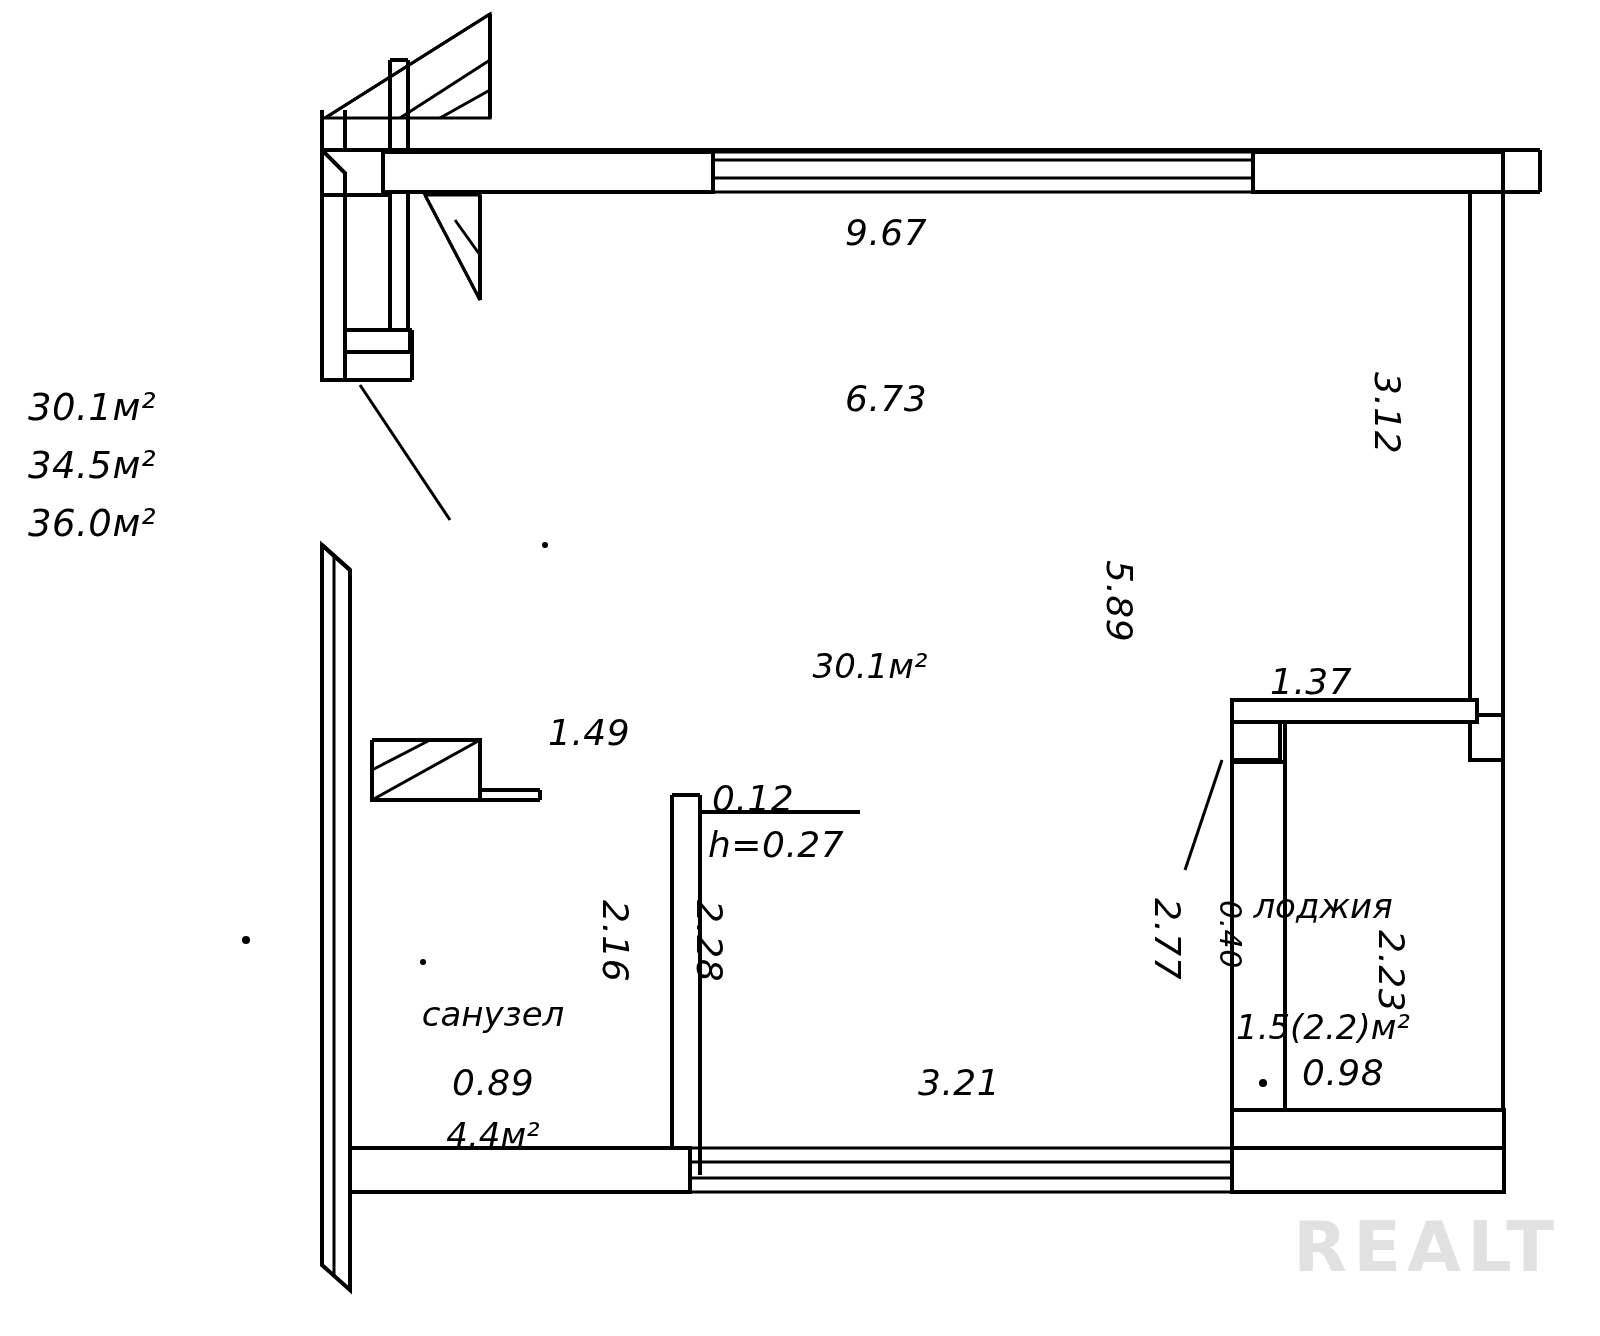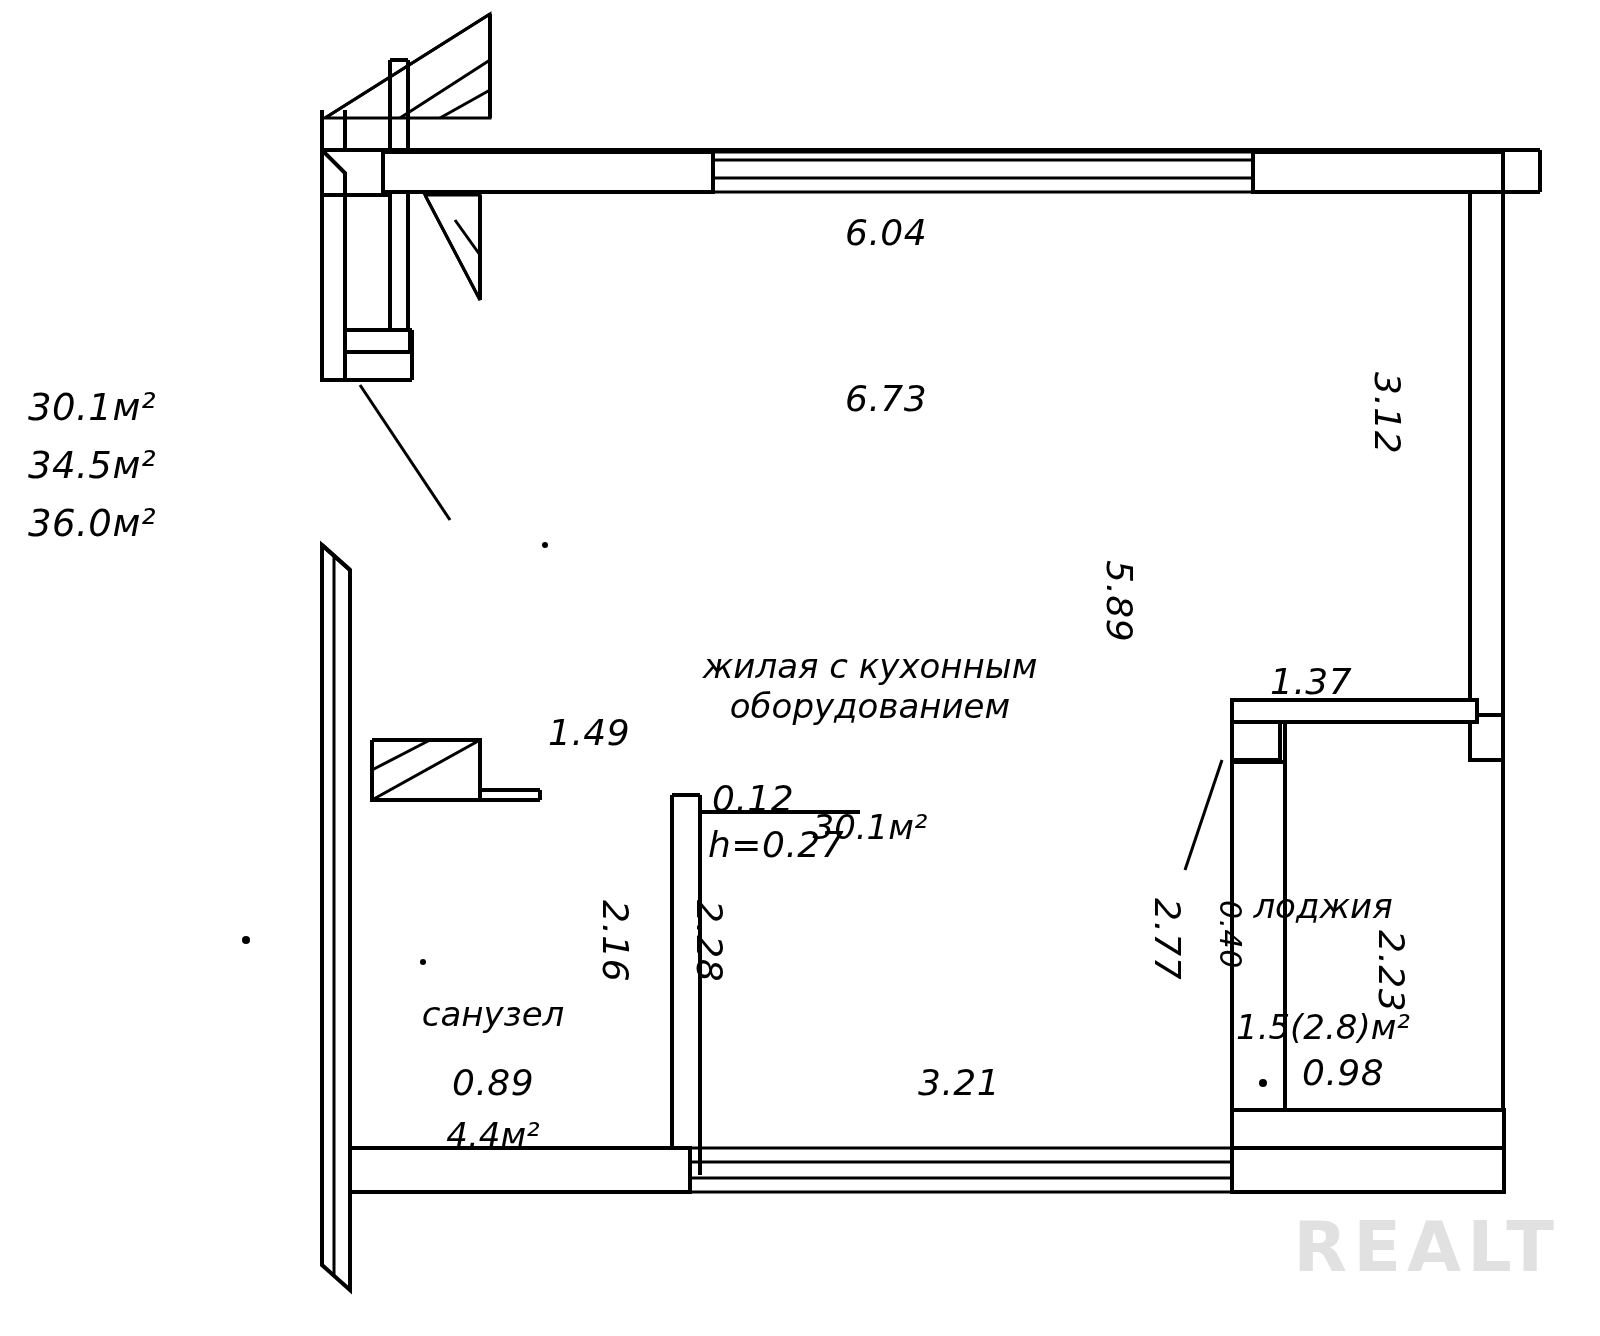--- a/index.html
+++ b/index.html
@@ -162,32 +162,30 @@
       <circle cx="545" cy="545" r="3" fill="#000000" stroke="none"></circle>
       <circle cx="423" cy="962" r="3" fill="#000000" stroke="none"></circle>
       <circle cx="1263" cy="1083" r="4" fill="#000000" stroke="none"></circle>
     </g>
   </svg>
 
   <div class="lbl area-list" style="left:28px; top:386px;">30.1м²</div>
   <div class="lbl area-list" style="left:28px; top:444px;">34.5м²</div>
   <div class="lbl area-list" style="left:28px; top:502px;">36.0м²</div>
 
-  <div class="lbl dim" style="left:845px; top:212px;">6.04</div>
+  <div class="lbl dim" style="left:845px; top:212px;">9.67</div>
   <div class="lbl dim" style="left:845px; top:378px;text-align:right;">6.73</div>
 
   <div class="lbl dim rot" style="left:1408px; top:372px; transform: rotate(90deg);">3.12</div>
 
   <div class="lbl dim rot" style="left:1140px; top:560px; transform: rotate(90deg);">5.89</div>
 
   <div class="lbl dim" style="left:1270px; top:625px;margin-top:36px;">1.37</div>
 
   <div class="lbl room" style="left:660px; top:566px; width:420px;">
-    <div style="white-space:pre-line;">жилая с кухонным
-оборудованием</div>
     <div>30.1м²</div>
   </div>
 
   <div class="lbl dim" style="left:548px; top:712px;">1.49</div>
 
   <div class="lbl dim" style="left:712px; top:778px;">0.12</div>
   <div class="lbl dim" style="left:708px; top:824px;">h=0.27</div>
 
   <div class="lbl dim rot" style="left:636px; top:900px; transform: rotate(90deg);">2.16</div>
 
@@ -197,21 +195,21 @@
     <div>санузел</div>
     <div>4.4м²</div>
   </div>
 
   <div class="lbl dim" style="left:452px; top:1062px;">0.89</div>
 
   <div class="lbl dim" style="left:918px; top:1062px;">3.21</div>
 
   <div class="lbl room" style="left:1208px; top:806px; width:230px;">
     <div>лоджия</div>
-    <div>1.5(2.8)м²</div>
+    <div>1.5(2.2)м²</div>
   </div>
 
   <div class="lbl dim rot" style="left:1188px; top:898px; transform: rotate(90deg);">2.77</div>
   <div class="lbl dim rot" style="left:1248px; top:900px; transform: rotate(90deg); font-size:30px;">0.40</div>
   <div class="lbl dim rot" style="left:1412px; top:930px; transform: rotate(90deg);">2.23</div>
 
   <div class="lbl dim" style="left:1302px; top:1052px;">0.98</div>
 
   <div class="watermark">REALT</div>
 

